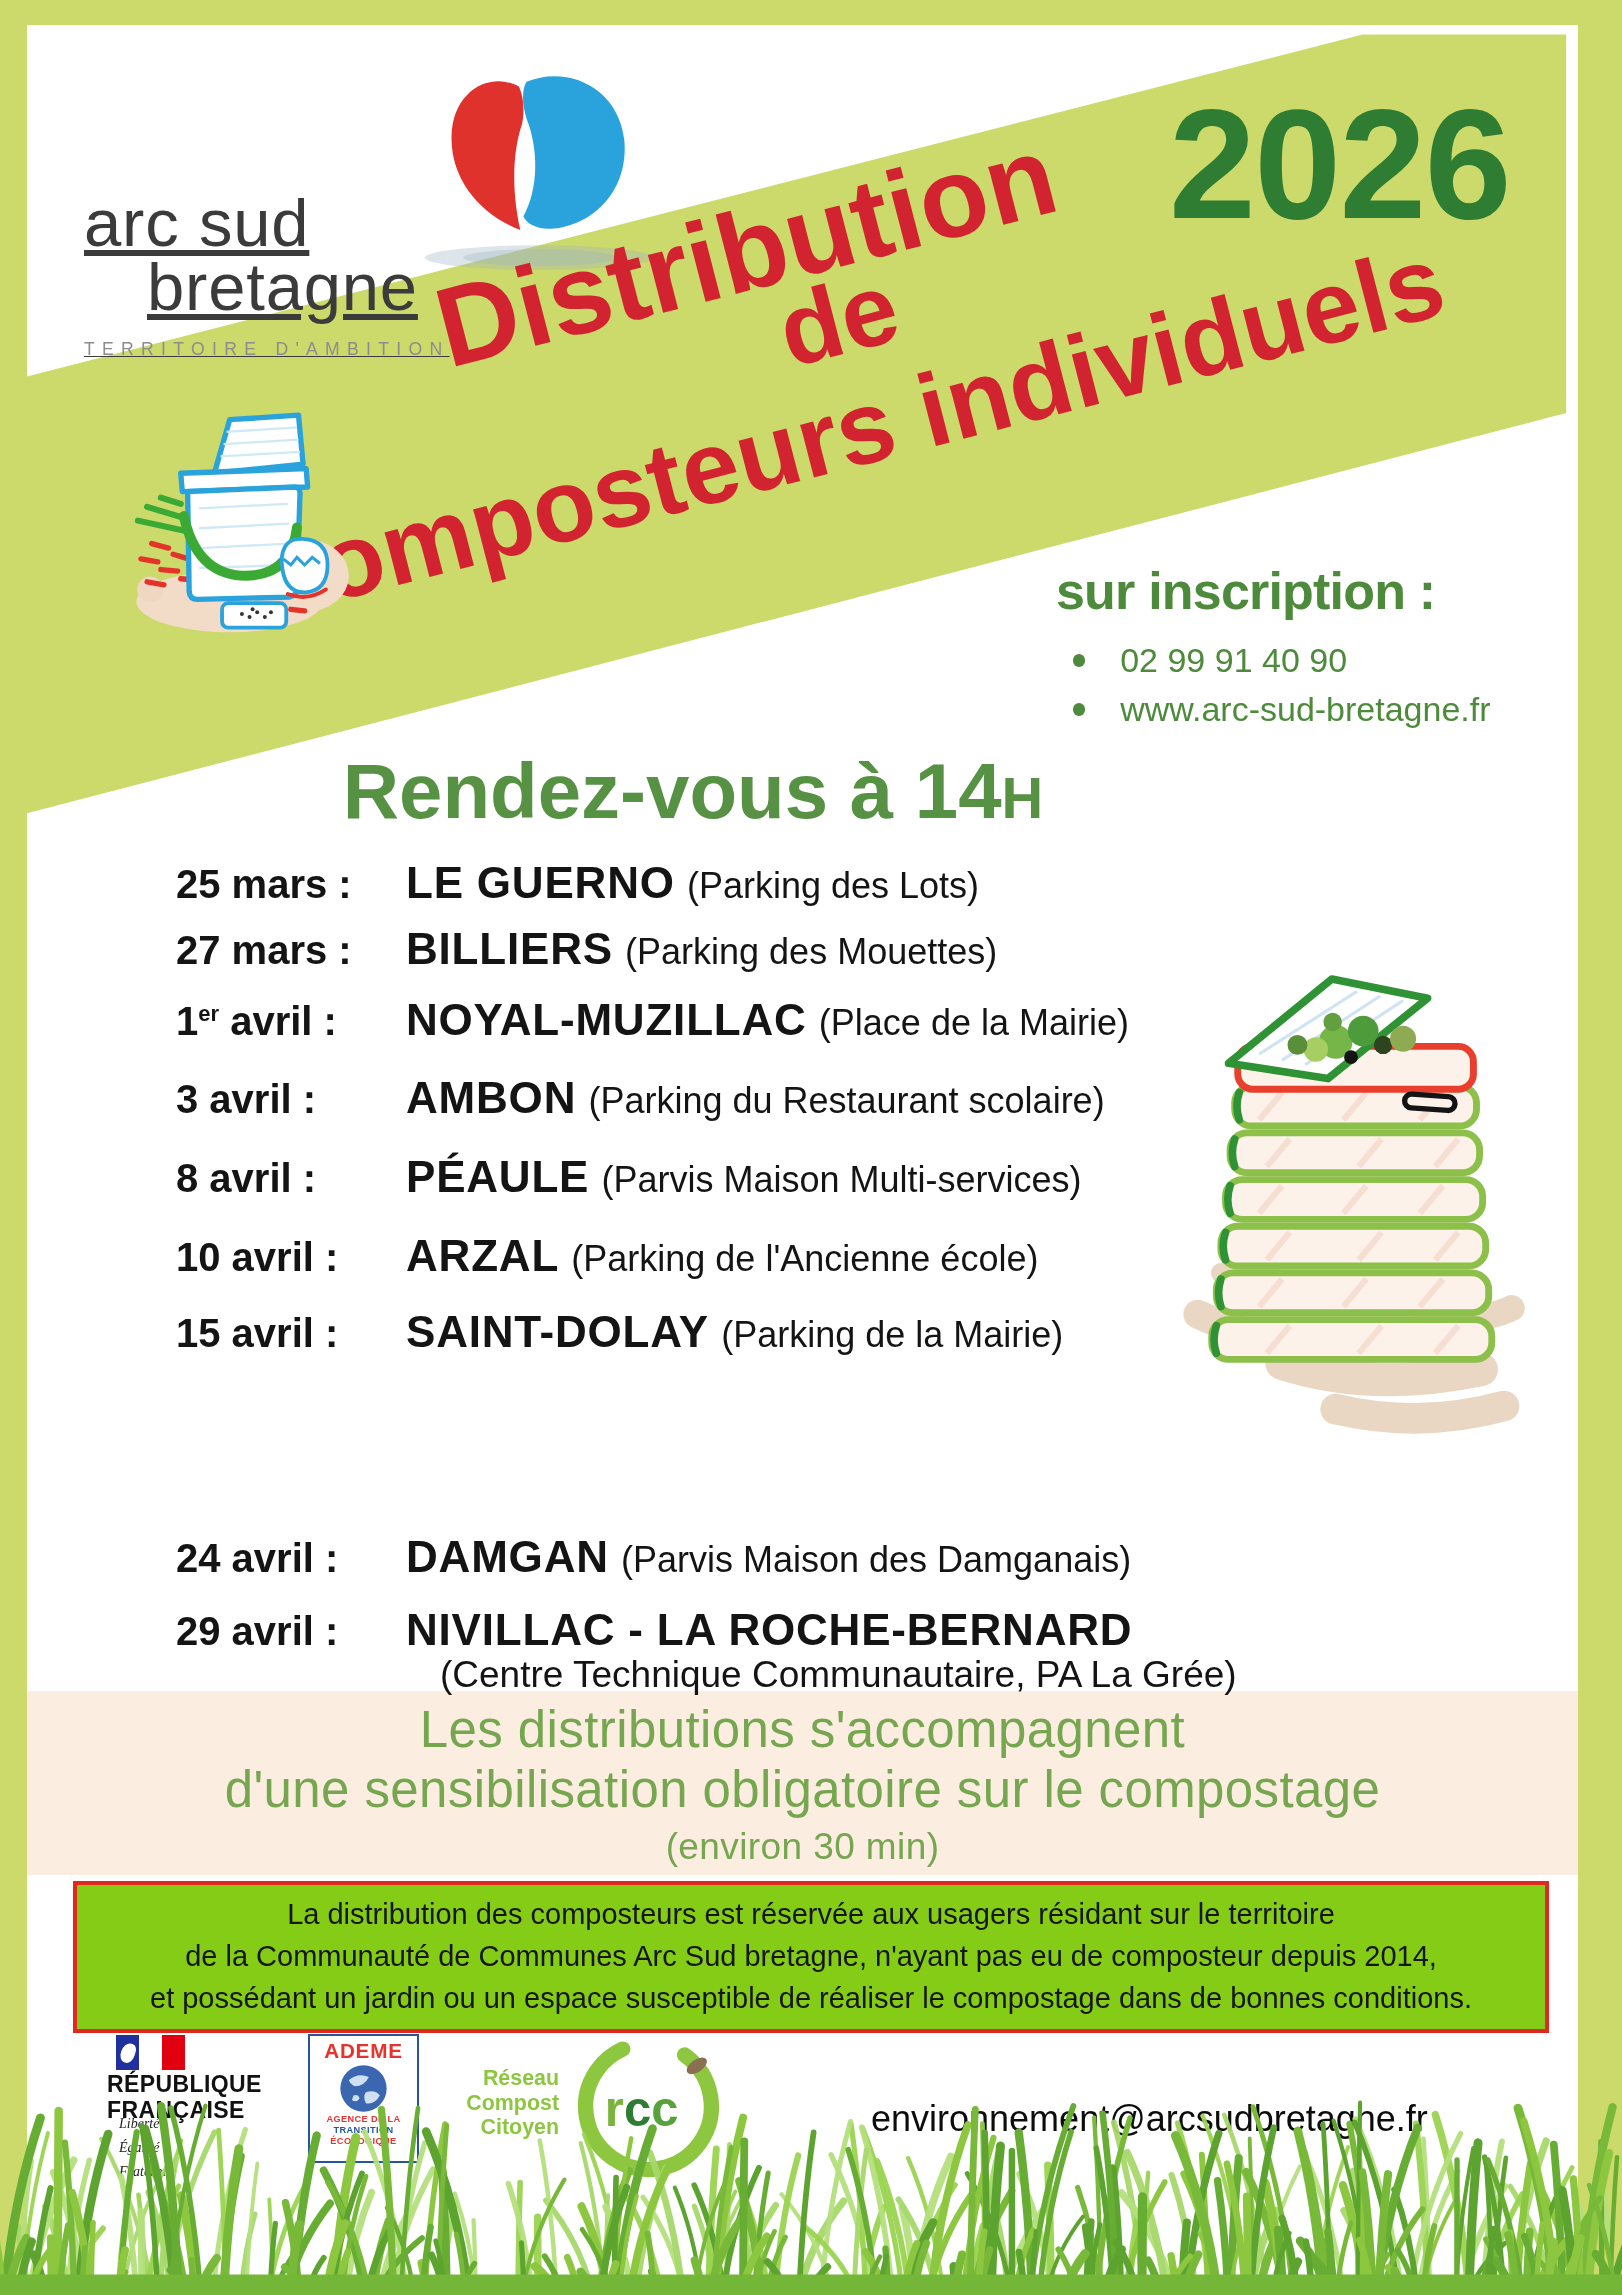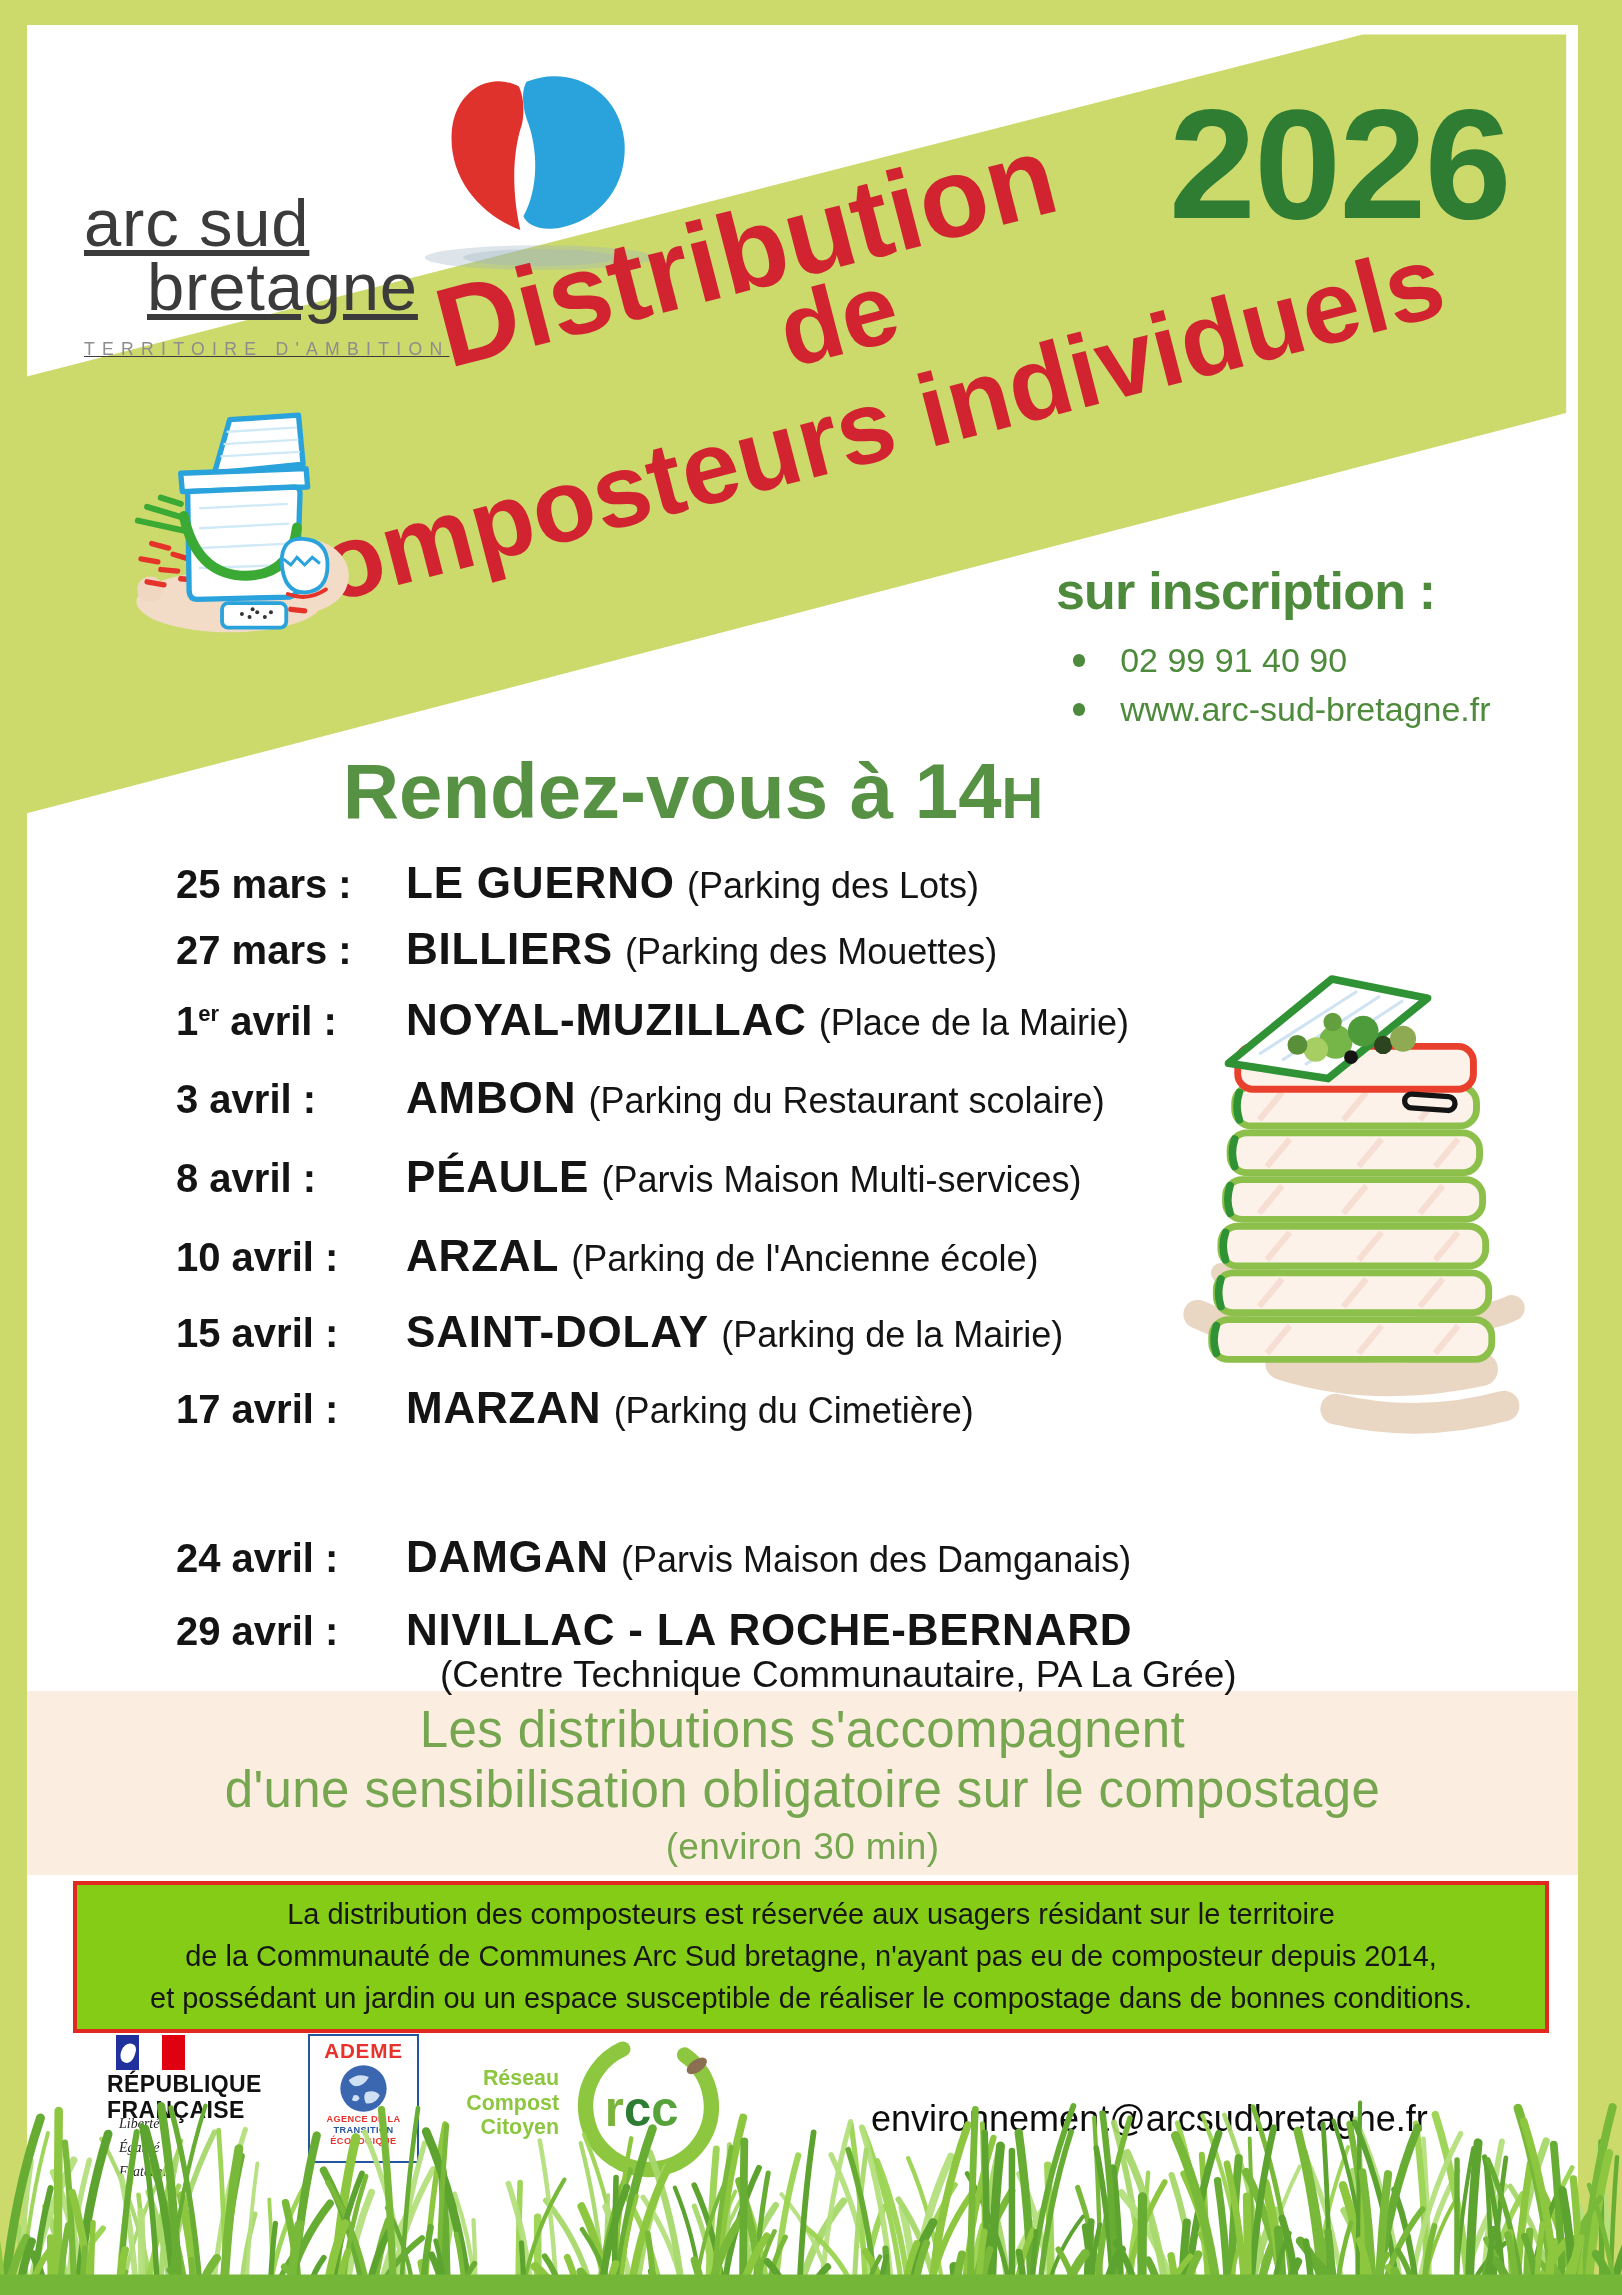--- a/index.html
+++ b/index.html
@@ -191,23 +191,20 @@
       <span class="sr-date"><span class="d-pre">3 avril :</span><sup class="d-sup"></sup><span class="d-post"></span></span><span class="sr-place">AMBON</span><span class="sr-detail">(Parking du Restaurant scolaire)</span>
     </div>
       <div class="sched-row" style="top: 1152px;">
       <span class="sr-date"><span class="d-pre">8 avril :</span><sup class="d-sup"></sup><span class="d-post"></span></span><span class="sr-place">PÉAULE</span><span class="sr-detail">(Parvis Maison Multi-services)</span>
     </div>
       <div class="sched-row" style="top: 1231px;">
       <span class="sr-date"><span class="d-pre">10 avril :</span><sup class="d-sup"></sup><span class="d-post"></span></span><span class="sr-place">ARZAL</span><span class="sr-detail">(Parking de l'Ancienne école)</span>
     </div>
       <div class="sched-row" style="top: 1307px;">
       <span class="sr-date"><span class="d-pre">15 avril :</span><sup class="d-sup"></sup><span class="d-post"></span></span><span class="sr-place">SAINT-DOLAY</span><span class="sr-detail">(Parking de la Mairie)</span>
-    </div>
-      <div class="sched-row" style="top: 1383px;">
-      <span class="sr-date"><span class="d-pre">17 avril :</span><sup class="d-sup"></sup><span class="d-post"></span></span><span class="sr-place">MARZAN</span><span class="sr-detail">(Parking du Cimetière)</span>
     </div>
       <div class="sched-row" style="top: 1532px;">
       <span class="sr-date"><span class="d-pre">24 avril :</span><sup class="d-sup"></sup><span class="d-post"></span></span><span class="sr-place">DAMGAN</span><span class="sr-detail">(Parvis Maison des Damganais)</span>
     </div>
       <div class="sched-row" style="top: 1605px;">
       <span class="sr-date"><span class="d-pre">29 avril :</span><sup class="d-sup"></sup><span class="d-post"></span></span><span class="sr-place">NIVILLAC - LA ROCHE-BERNARD</span><span class="sr-detail"></span>
     </div>
     </div>
   <div class="abs sched-note">(Centre Technique Communautaire, PA La Grée)</div>
 

